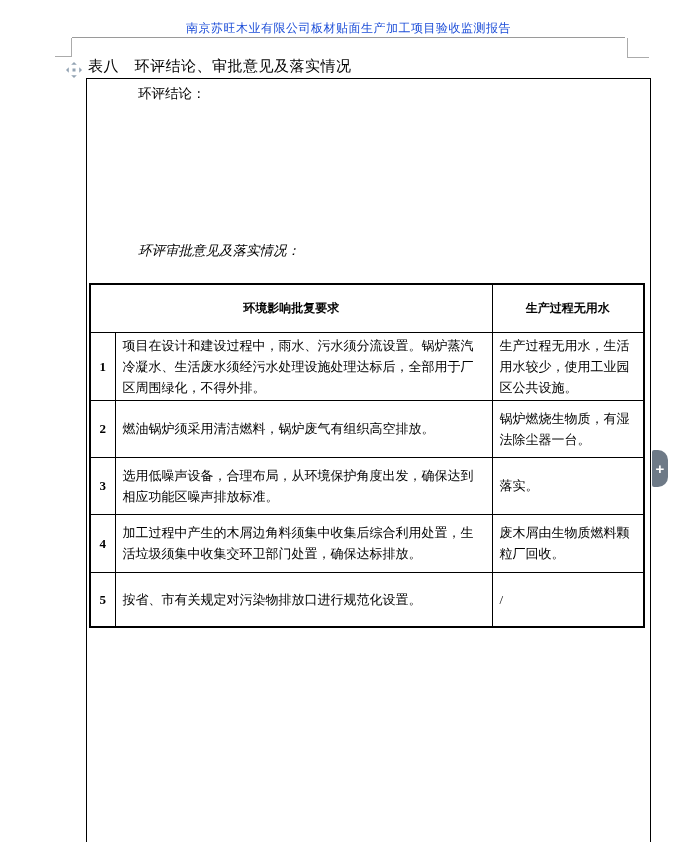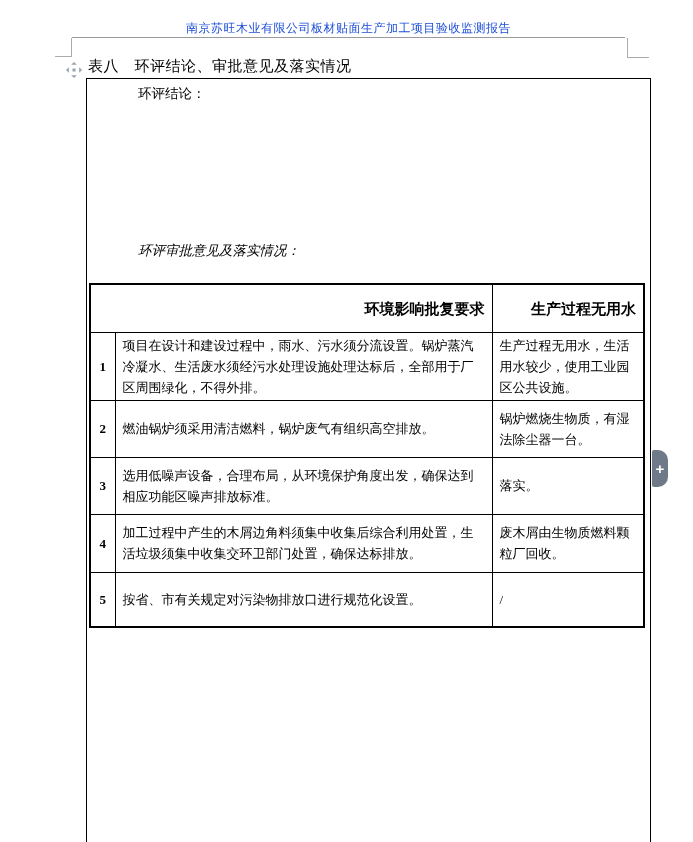--- a/index.html
+++ b/index.html
@@ -90,22 +90,22 @@
   }
   .approval-table th, .approval-table td {
     border: 1px solid #000;
     vertical-align: middle;
     line-height: 21px;
     padding: 2px 7px;
   }
   .approval-table th {
     font-family: "Liberation Sans", "DejaVu Sans", sans-serif;
     font-weight: bold;
-    text-align: right;
-    font-size: 15px;
+    text-align: center;
+    font-size: 12px;
   }
   .cell-num {
     text-align: center;
     font-weight: bold;
     padding: 2px 2px;
   }
 
   
   .pull-tab {
     position: absolute;

